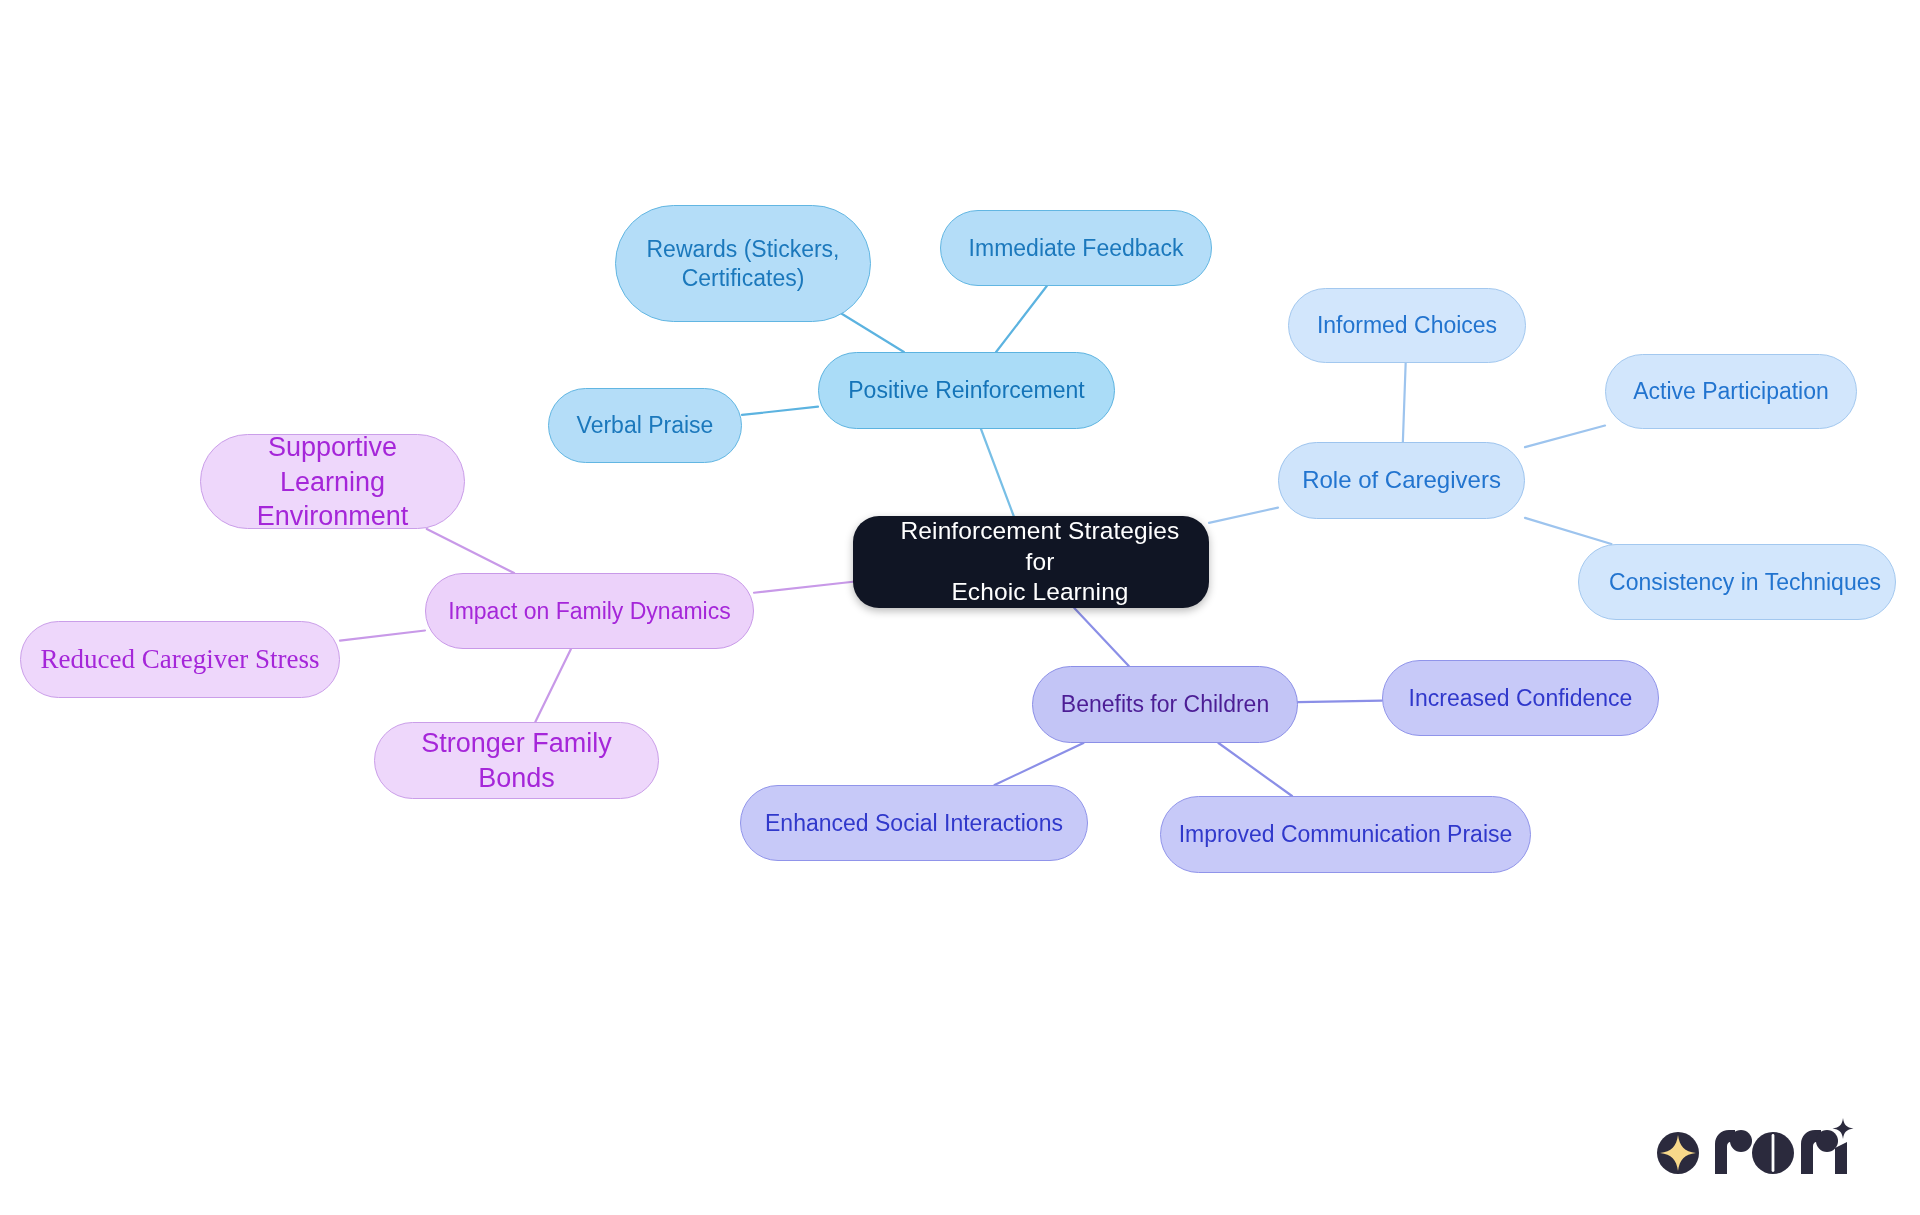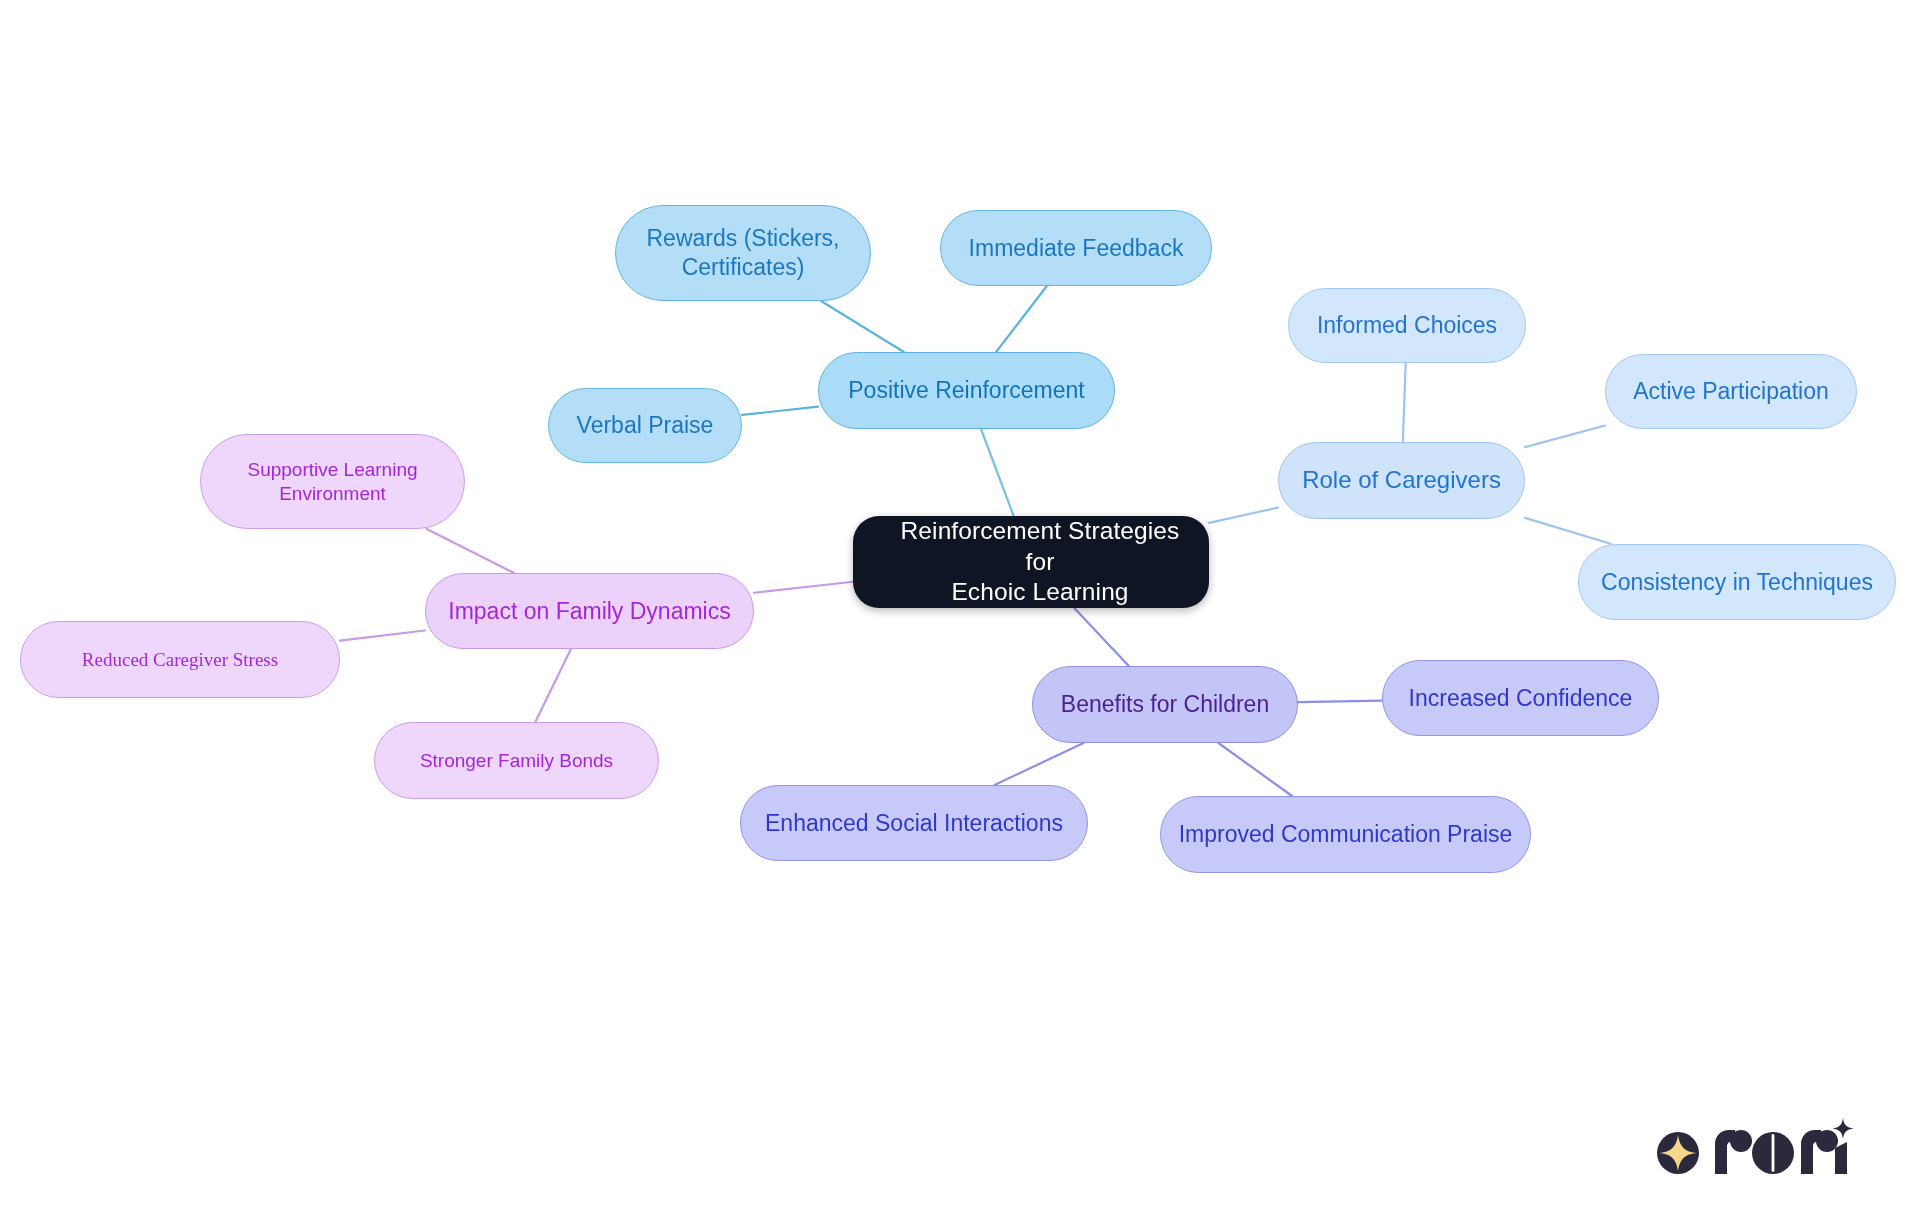--- a/index.html
+++ b/index.html
@@ -77,21 +77,21 @@
   .node.purple-main {
     background: #ecd2fa;
     border-color: #c899e8;
     color: #a526d9;
     font-size: 23px;
   }
   .node.purple-leaf {
     background: #eed7fb;
     border-color: #ca9ee9;
     color: #a526d9;
-    font-size: 19px;
+    font-size: 27px;
   }
   .node.indigo-main {
     background: #c3c5f6;
     border-color: #8b8fe7;
     color: #4c1d95;
     font-size: 23px;
   }
   .node.indigo-leaf {
     background: #c7c9f8;
     border-color: #9094ea;
@@ -127,29 +127,29 @@
       <line x1="853" y1="581.7553793884484" x2="754" y2="592.7429218573046" stroke="#c899e8" stroke-width="2.2" stroke-linecap="round"></line>
       <line x1="514.0868725868726" y1="573" x2="426.76640926640925" y2="529" stroke="#c899e8" stroke-width="2.2" stroke-linecap="round"></line>
       <line x1="425" y1="630.482905982906" x2="340" y2="640.550061050061" stroke="#c899e8" stroke-width="2.2" stroke-linecap="round"></line>
       <line x1="570.9448160535117" y1="649" x2="535.2993311036789" y2="722" stroke="#c899e8" stroke-width="2.2" stroke-linecap="round"></line>
     </svg>
 
   <div class="node root" style="left: 853px; top: 516px; width: 356px; height: 92px; padding-left: 32px;"><span>Reinforcement Strategies for
 Echoic Learning</span></div>
 
   <div class="node blue-main" style="left: 818px; top: 352px; width: 297px; height: 77px;"><span>Positive Reinforcement</span></div>
-  <div class="node blue-leaf" style="left: 615px; top: 205px; width: 256px; height: 96px;"><span>Rewards (Stickers,
+  <div class="node blue-leaf" style="left: 615px; top: 205px; width: 256px; height: 117px;"><span>Rewards (Stickers,
 Certificates)</span></div>
   <div class="node blue-leaf" style="left: 940px; top: 210px; width: 272px; height: 76px;"><span>Immediate Feedback</span></div>
   <div class="node blue-leaf" style="left: 548px; top: 388px; width: 194px; height: 75px;"><span>Verbal Praise</span></div>
 
   <div class="node lightblue-main" style="left: 1278px; top: 442px; width: 247px; height: 77px;"><span>Role of Caregivers</span></div>
   <div class="node lightblue-leaf" style="left: 1288px; top: 288px; width: 238px; height: 75px;"><span>Informed Choices</span></div>
   <div class="node lightblue-leaf" style="left: 1605px; top: 354px; width: 252px; height: 75px;"><span>Active Participation</span></div>
-  <div class="node lightblue-leaf" style="left: 1578px; top: 544px; width: 318px; height: 76px;"><span>Consistency in Techniques</span></div>
+  <div class="node lightblue-leaf" style="left: 1578px; top: 544px; width: 318px; height: 76px; justify-content: flex-end;"><span>Consistency in Techniques</span></div>
 
   <div class="node indigo-main" style="left: 1032px; top: 666px; width: 266px; height: 77px;"><span>Benefits for Children</span></div>
   <div class="node indigo-leaf" style="left: 1382px; top: 660px; width: 277px; height: 76px;"><span>Increased Confidence</span></div>
   <div class="node indigo-leaf" style="left: 740px; top: 785px; width: 348px; height: 76px;"><span>Enhanced Social Interactions</span></div>
   <div class="node indigo-leaf" style="left: 1160px; top: 796px; width: 371px; height: 77px;"><span>Improved Communication Praise</span></div>
 
   <div class="node purple-main" style="left: 425px; top: 573px; width: 329px; height: 76px;"><span>Impact on Family Dynamics</span></div>
   <div class="node purple-leaf" style="left: 200px; top: 434px; width: 265px; height: 95px;"><span>Supportive Learning
 Environment</span></div>
   <div class="node purple-leaf" style="left: 20px; top: 621px; width: 320px; height: 77px; font-family: Liberation Serif, serif;"><span>Reduced Caregiver Stress</span></div>

